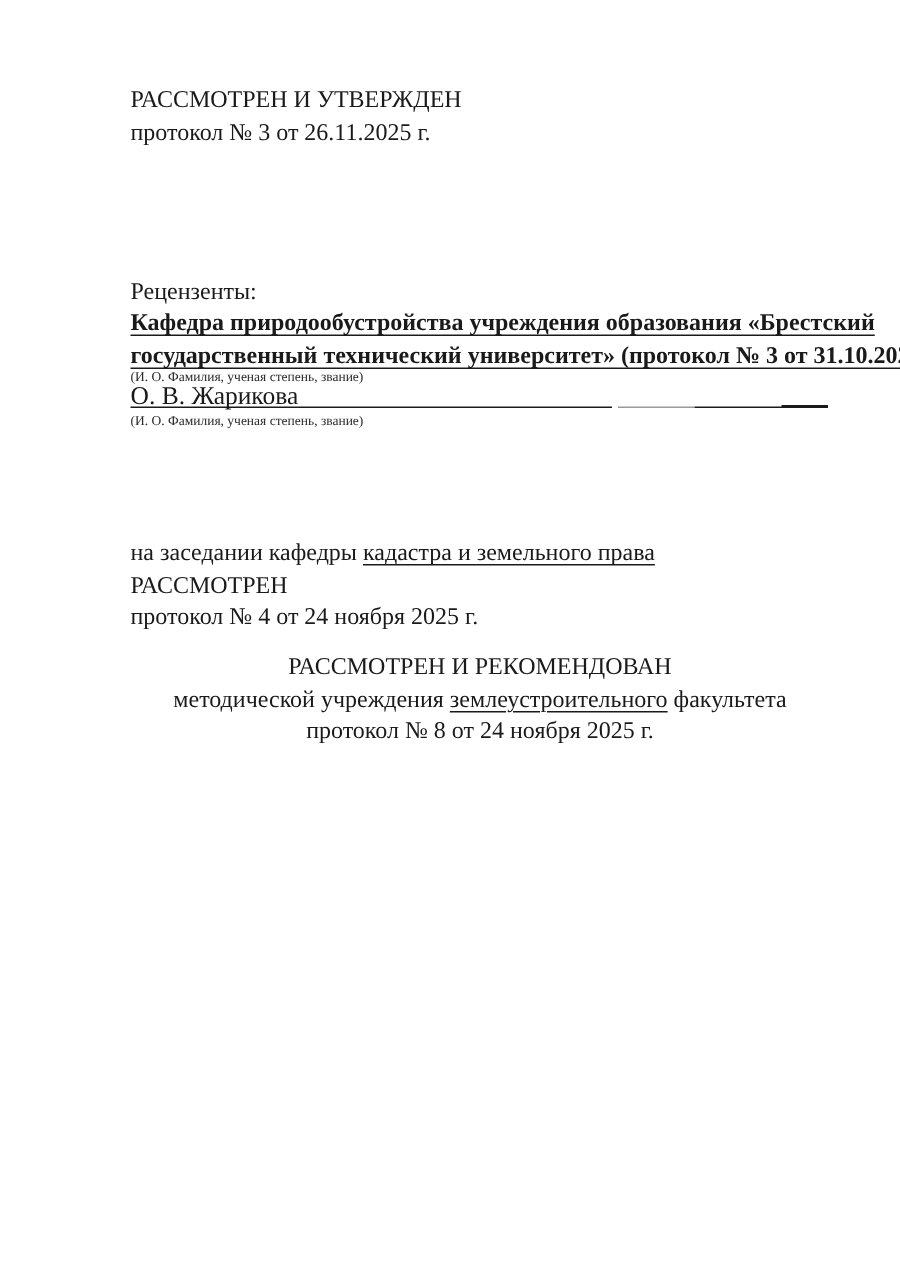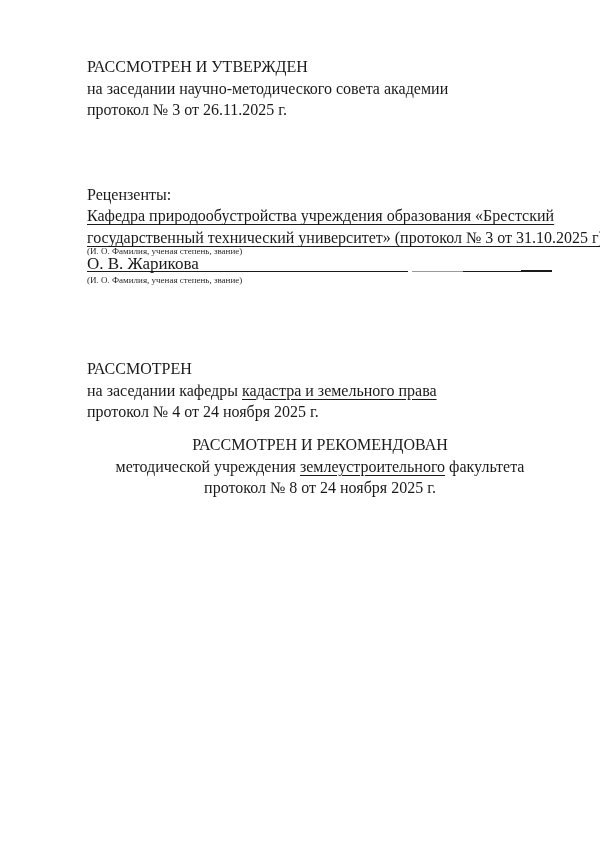--- a/index.html
+++ b/index.html
@@ -60,47 +60,46 @@
   .sig-seg.light { background: #9a9a9a; }
   .sig-seg.thick { height: 2px; }
 </style>
 </head>
 <body>
 
 <div class="page">
 
   <section class="block" style="top:56px;">
     <div class="line">РАССМОТРЕН И УТВЕРЖДЕН</div>
-    <div class="line">на заседании научно-методического совета академии</div>
     <div class="line">протокол № 3 от 26.11.2025 г.</div>
   </section>
 
   <div class="block" style="top:184px;">
     <div class="line">Рецензенты:</div>
   </div>
 
-  <div class="block org" style="top:205px;">
+  <div class="block org" style="top:205px;font-weight:bold;">
     <div class="line center"><span class="u">Кафедра природообустройства учреждения образования «Брестский</span></div>
     <div class="line center"><span class="u">государственный технический университет» (протокол № 3 от 31.10.2025 г)</span></div>
   </div>
 
   <div class="hint" style="top:246px;">(И. О. Фамилия, ученая степень, звание)</div>
 
   <div class="signer" style="top:255px;">О. В. Жарикова</div>
 
   <div class="sig-seg" style="top:271px; left:87px; width:321px;"></div>
   <div class="sig-seg light" style="top:271px; left:412px; width:51px;"></div>
   <div class="sig-seg" style="top:271px; left:463px; width:89px;"></div>
   <div class="sig-seg thick" style="top:270px; left:521px; width:31px;"></div>
 
   <div class="hint" style="top:275px;">(И. О. Фамилия, ученая степень, звание)</div>
 
   <section class="block" style="top:358px;">
+    <div class="line"><span>на заседании кафедры </span><span class="u">кадастра и земельного права</span></div>
     <div class="line">РАССМОТРЕН</div>
-    <div class="line"><span>на заседании кафедры </span><span class="u">кадастра и земельного права</span></div>
     <div class="line">протокол № 4 от 24 ноября 2025 г.</div>
   </section>
 
   <section class="block" style="top:434px;text-align:center;">
     <div class="line">РАССМОТРЕН И РЕКОМЕНДОВАН</div>
     <div class="line"><span>методической учреждения </span><span class="u">землеустроительного</span><span> факультета</span></div>
     <div class="line">протокол № 8 от 24 ноября 2025 г.</div>
   </section>
 
 </div>

